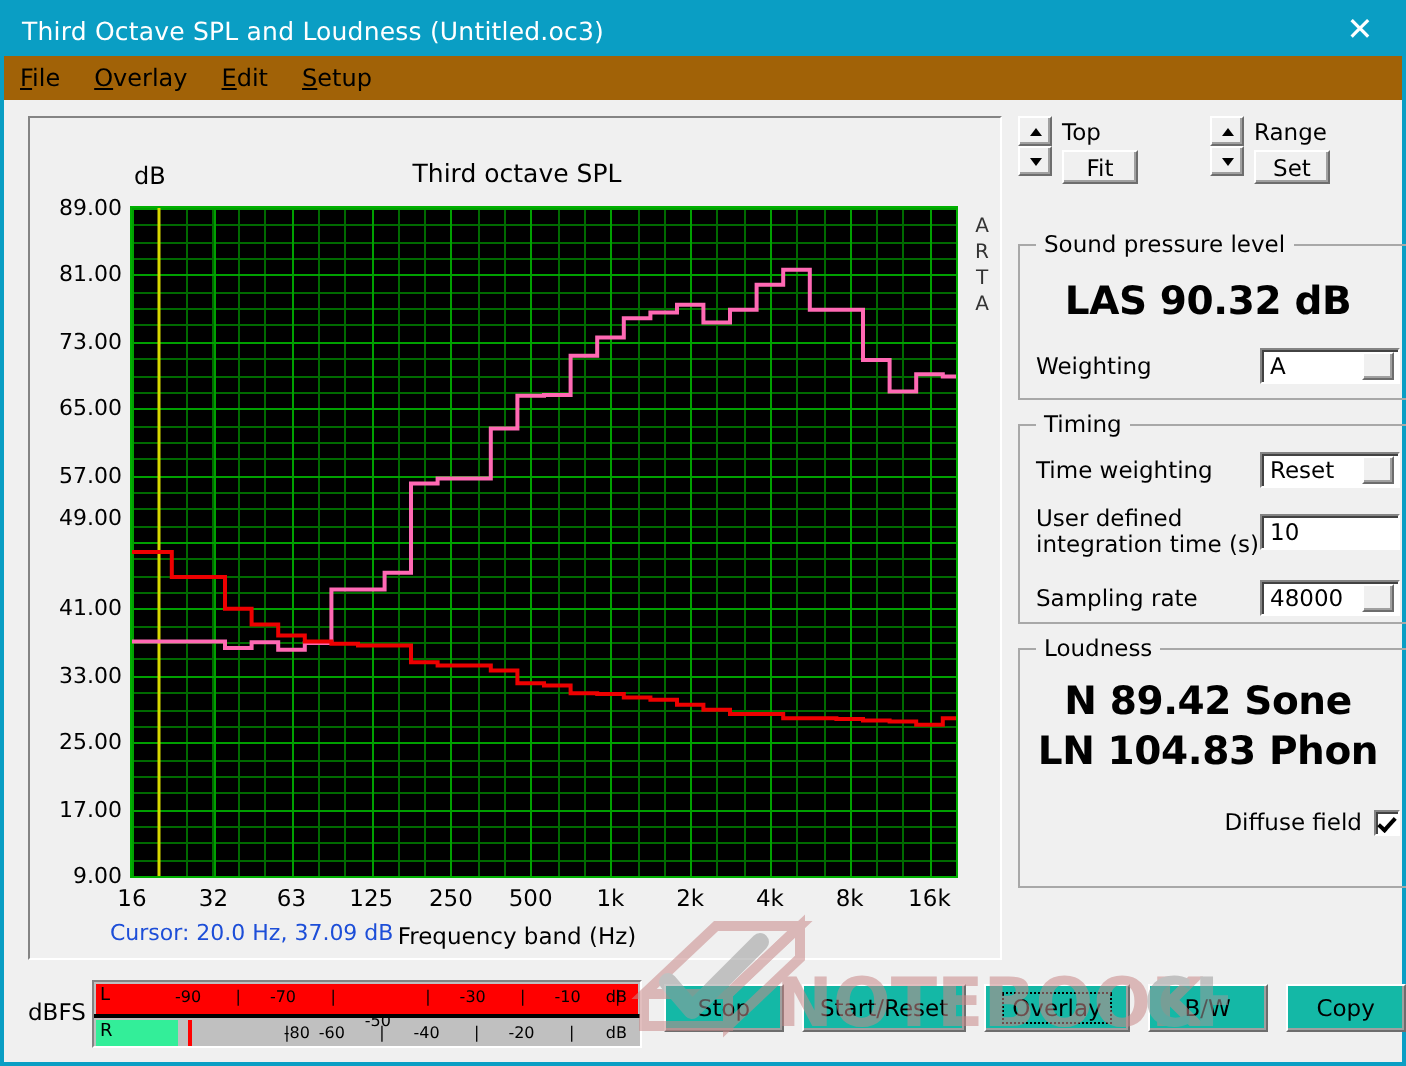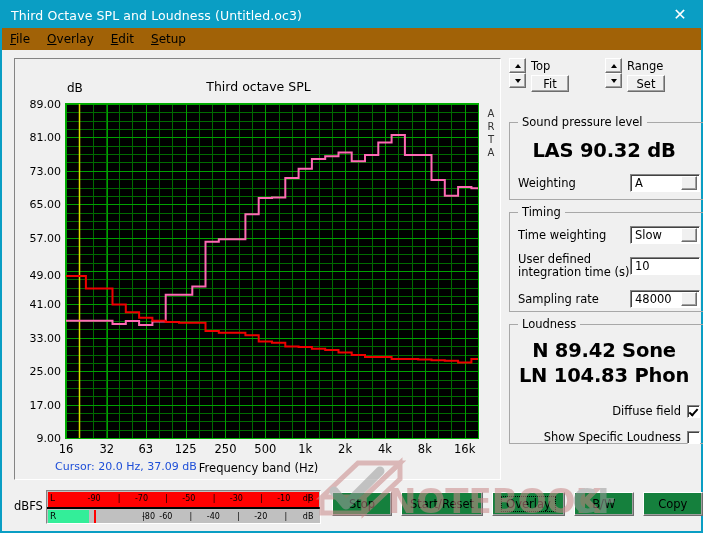--- a/index.html
+++ b/index.html
@@ -296,21 +296,21 @@
     font-size: 8px; color: #000; z-index: 3;
     transform: translateX(-50%);
     white-space: nowrap; line-height: 11px;
   }
   .meter-pipe { position: absolute; top: 2px; font-size: 8px; color: #000; z-index: 3; line-height: 10px; }
   .meter-sep { position: absolute; left: 0; top: 16px; width: 100%; height: 2px; background: #000; }
 
   .btn-row { position: absolute; left: 330px; top: 6px; display: flex; gap: 9px; }
   .btn {
     min-width: 60px; height: 24px;
-    background: #15803d;
+    background: #14b8a6;
     border: 1px solid #ffffff;
     border-right-color: #6d6d6d; border-bottom-color: #6d6d6d;
     box-shadow: inset -1px -1px 0 #a0a0a0;
     font-size: 11.5px; color: #000;
     display: flex; align-items: center; justify-content: center;
     box-sizing: border-box; cursor: pointer;
     padding: 0 8px;
     font-family: "DejaVu Sans", "Liberation Sans", sans-serif;
   }
   .btn .inner-focus {
@@ -347,21 +347,21 @@
   <div class="plot-panel">
     <div class="plot-title">Third octave SPL</div>
     <div class="plot-db-label">dB</div>
 
     <div class="ylabels" id="ylabels">
         <div class="ylabel" style="top: 45px;">89.00</div>
         <div class="ylabel" style="top: 78.4px;">81.00</div>
         <div class="ylabel" style="top: 111.8px;">73.00</div>
         <div class="ylabel" style="top: 145.2px;">65.00</div>
         <div class="ylabel" style="top: 178.6px;">57.00</div>
-        <div class="ylabel" style="top: 216px;">49.00</div>
+        <div class="ylabel" style="top: 200px;">49.00</div>
         <div class="ylabel" style="top: 245.4px;">41.00</div>
         <div class="ylabel" style="top: 278.8px;">33.00</div>
         <div class="ylabel" style="top: 312.2px;">25.00</div>
         <div class="ylabel" style="top: 345.6px;">17.00</div>
         <div class="ylabel" style="top: 379px;">9.00</div>
       </div>
 
     <div class="graph">
       <svg id="chart-svg" width="412" height="334" viewBox="0 0 412 334">
           <g stroke="#006a00" stroke-width="1">
@@ -534,21 +534,21 @@
             </div>
         </div>
       </div>
     </div>
 
     <div class="groupbox" style="height:100px;">
       <div class="gb-title">Timing</div>
       <div class="field-row" style="margin-top:11px;">
         <div class="field-label">Time weighting</div>
         <div class="combo">
-          <div class="combo-val">Slow</div>
+          <div class="combo-val">Reset</div>
           <div class="combo-arrow">
               <span class="tri tri-down"></span>
             </div>
         </div>
       </div>
       <div class="field-row" style="margin-top:6px; height:28px;">
         <div class="field-label">
           <span>User defined</span><br>
           <span>integration time (s)</span>
         </div>
@@ -565,43 +565,39 @@
       </div>
     </div>
 
     <div class="groupbox" style="height:120px;">
       <div class="gb-title">Loudness</div>
       <div class="big-readout" style="margin-top:14px;">N 89.42 Sone</div>
       <div class="big-readout" style="margin-top:2px;">LN 104.83 Phon</div>
       <div class="check-row" style="margin-top:14px;">
         <div class="check-label">Diffuse field</div>
         <div class="checkbox checked"></div>
-      </div>
-      <div class="check-row" style="margin-top:6px;">
-        <div class="check-label">Show Specific Loudness</div>
-        <div class="checkbox"></div>
       </div>
     </div>
 
   </div>
 
   <div class="bottom">
     <div class="dbfs-label">dBFS</div>
 
     <div class="meter">
       <div class="meter-row">
         <div class="meter-bg-grey"></div>
         <div class="meter-fill" id="meter-left-fill" style="width: 100%; background: rgb(255, 0, 0);"></div>
         <div class="meter-chan">L</div>
         <div id="left-ticks">
             <div class="meter-tick" style="left: 17%;">-90</div>
             <div class="meter-pipe" style="left: 25.75%;">|</div>
             <div class="meter-tick" style="left: 34.5%;">-70</div>
             <div class="meter-pipe" style="left: 43.25%;">|</div>
-            <div class="meter-tick" style="left: 52%;">-50</div>
+            <div class="meter-tick" style="left: 52%; margin-top: 12px;">-50</div>
             <div class="meter-pipe" style="left: 60.75%;">|</div>
             <div class="meter-tick" style="left: 69.5%;">-30</div>
             <div class="meter-pipe" style="left: 78.25%;">|</div>
             <div class="meter-tick" style="left: 87%;">-10</div>
             <div class="meter-pipe" style="left: 95.75%;">|</div>
             <div class="meter-tick" style="left: 96%;">dB</div>
           </div>
       </div>
       <div class="meter-sep"></div>
       <div class="meter-row" style="margin-top:3px;">

